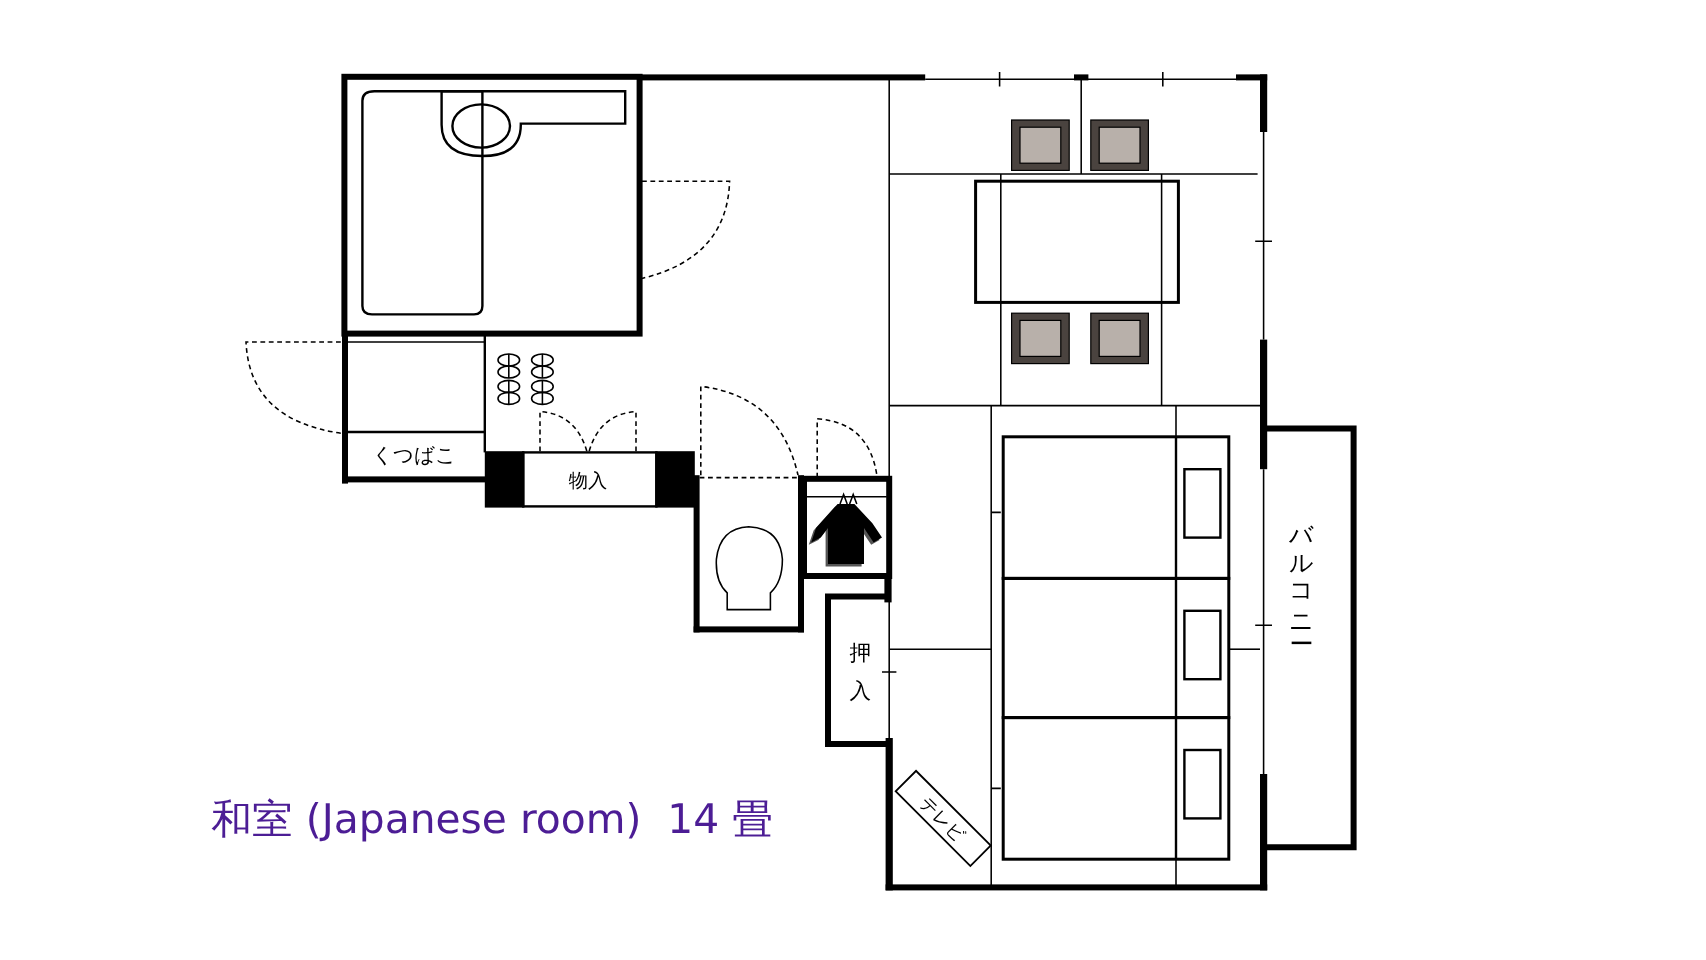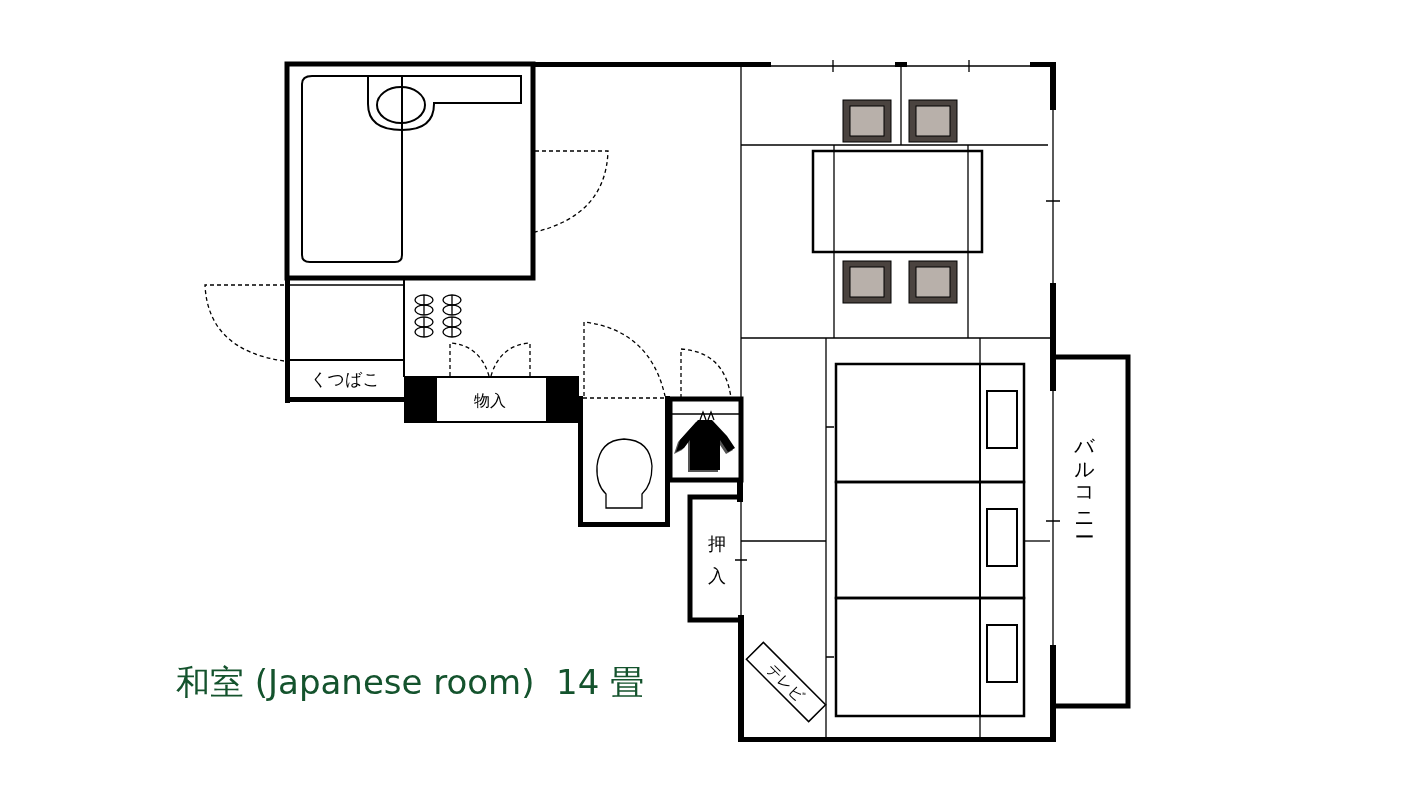--- a/index.html
+++ b/index.html
@@ -5,21 +5,21 @@
     html, body { margin: 0; padding: 0; background: #ffffff; }
     body { width: 1422px; height: 800px; position: relative; overflow: hidden;
            font-family: "DejaVu Sans", "Liberation Sans", sans-serif; }
     #plan { position: absolute; left: 0; top: 0; width: 1422px; height: 800px; }
     .wall { fill: #000; }
     .thin { stroke: #000; stroke-width: 1.3; fill: none; }
     .mid { stroke: #000; stroke-width: 2; fill: none; }
     .thick { stroke: #000; stroke-width: 4; fill: none; }
     .door { stroke: #000; stroke-width: 1.3; fill: none; stroke-dasharray: 4 3; }
     .lbl { font-family: "DejaVu Sans", "Liberation Sans", sans-serif; fill: #000; }
-    .title { position: absolute; left: 176px; top: 660px; font-size: 34px; color: #14532d;
+    .title { position: absolute; left: 176px; top: 660px; font-size: 34px; color: #4c1d95;
              font-family: "DejaVu Sans", "Liberation Sans", sans-serif; white-space: nowrap; }
   </style>
 </head>
 <body>
 
 <svg id="plan" viewBox="0 0 1422 800" xmlns="http://www.w3.org/2000/svg">
 
   <g>
     <rect x="287" y="64" width="246" height="214" class="thick" style="stroke-width:5"></rect>
 

